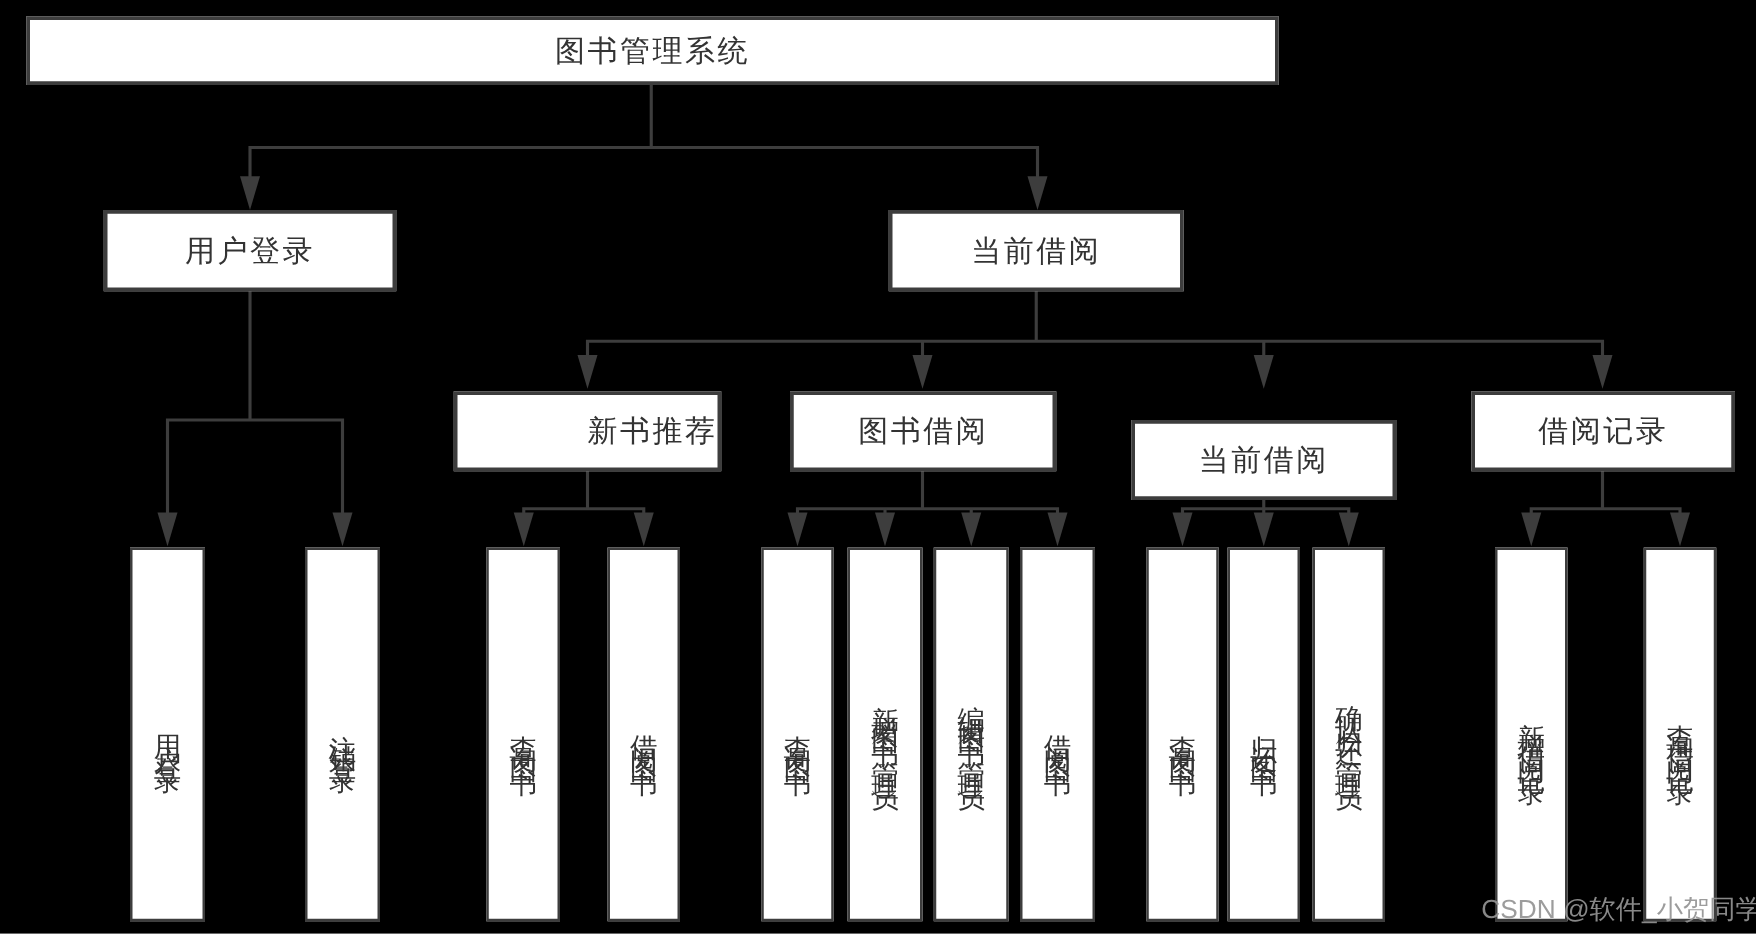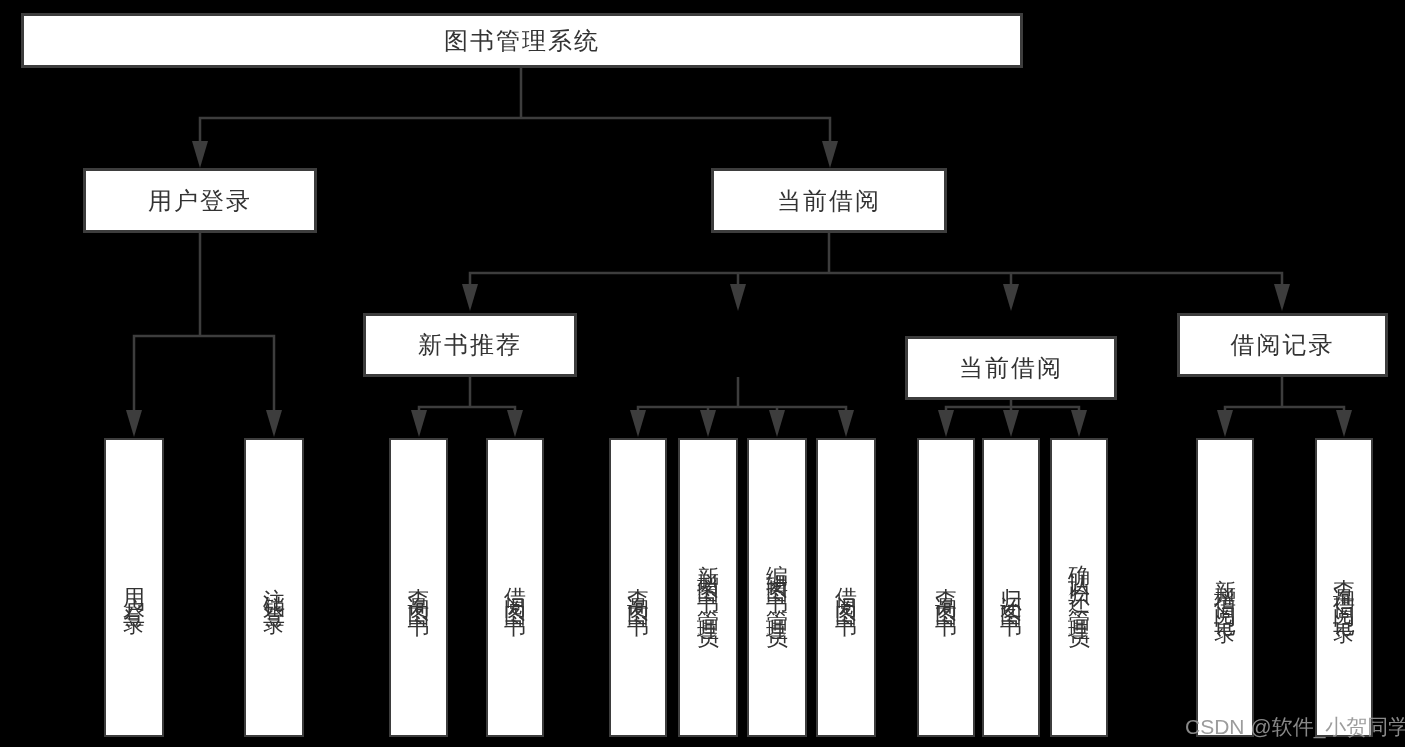--- a/index.html
+++ b/index.html
@@ -136,22 +136,25 @@
     <span class="hlabel">图书管理系统</span>
   </div>
 
   <div class="box" style="left:83px; top:168px; width:234px; height:65px;">
     <span class="hlabel">用户登录</span>
   </div>
   <div class="box" style="left:711px; top:168px; width:236px; height:65px;">
     <span class="hlabel">当前借阅</span>
   </div>
 
-  <div class="box" style="left:363px; top:313px; width:214px; height:64px;">
+  <div class="box" style="left:363px; top:313px; width:214px; height:64px;justify-content:flex-end;">
     <span class="hlabel">新书推荐</span>
+  </div>
+  <div class="box" style="left:632px; top:313px; width:213px; height:64px;">
+    <span class="hlabel">图书借阅</span>
   </div>
   <div class="box" style="left:905px; top:313px; width:212px; height:64px;margin-top:23px;">
     <span class="hlabel">当前借阅</span>
   </div>
   <div class="box" style="left:1177px; top:313px; width:211px; height:64px;">
     <span class="hlabel">借阅记录</span>
   </div>
 
   <div class="box leaf" style="left:104px; top:438px; width:60px; height:299px;">
     <span class="vlabel">用户登录</span>

